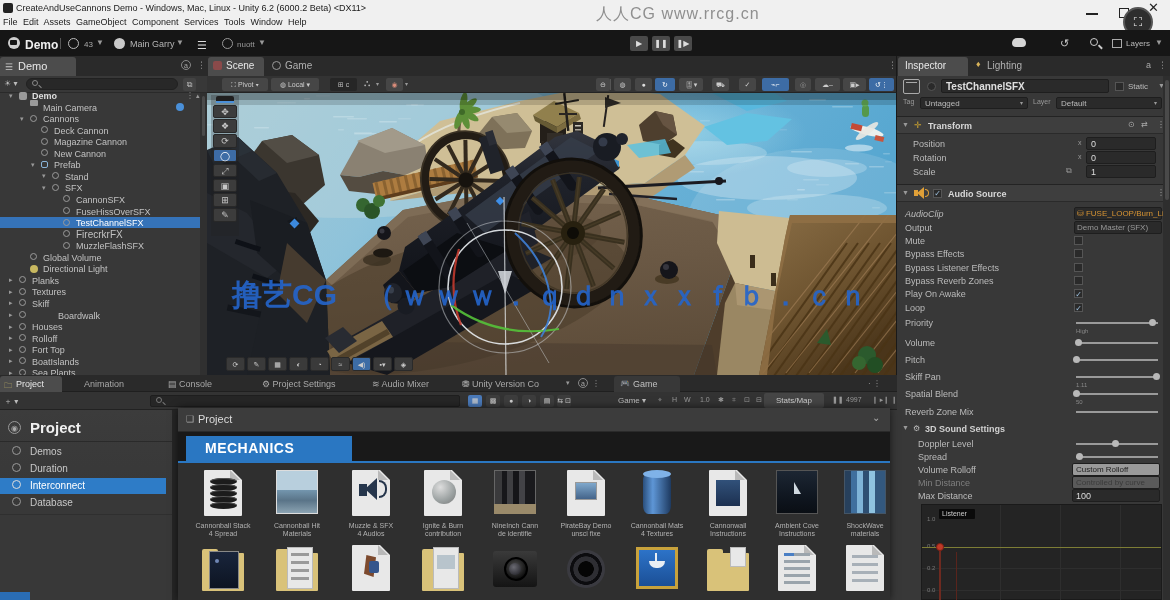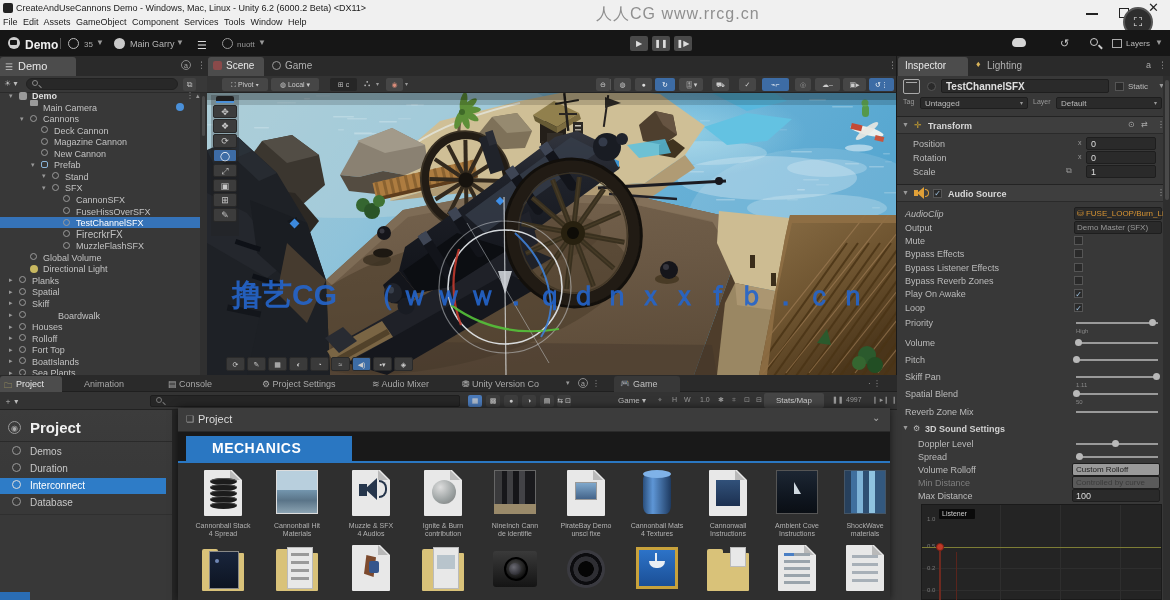--- a/index.html
+++ b/index.html
@@ -23,21 +23,21 @@
 <div class="abs" style="left:1130px;top:14px;width:16px;height:16px;color:#eee;font-size:12px;text-align:center;line-height:16px;">⛶</div>
 
 <div class="abs" style="left:3px;top:17px;font-size:9px;color:#1a1a1a;word-spacing:3px;">File Edit Assets GameObject Component Services Tools Window Help</div>
 
 <div class="abs" style="left:0;top:30px;width:1170px;height:26px;background:#161616;"></div>
 <div class="abs" style="left:8px;top:37px;width:12px;height:12px;border-radius:50%;background:#cfcfcf;"></div>
 <div class="abs" style="left:10px;top:40px;width:7px;height:5px;background:#161616;border-radius:1px;"></div>
 <div class="abs" style="left:25px;top:38px;font-size:12px;font-weight:bold;color:#eee;">Demo</div>
 <div class="abs" style="left:60px;top:38px;width:1px;height:11px;background:#555;"></div>
 <div class="abs" style="left:68px;top:38px;width:11px;height:11px;border:1.5px solid #bbb;border-radius:50%;"></div>
-<div class="abs" style="left:84px;top:40px;font-size:8px;color:#aaa;">35</div>
+<div class="abs" style="left:84px;top:40px;font-size:8px;color:#aaa;">43</div>
 <div class="abs" style="left:96px;top:38px;font-size:8px;color:#999;">▼</div>
 <div class="abs" style="left:114px;top:38px;width:11px;height:11px;border-radius:50%;background:#c9c9c9;"></div>
 <div class="abs" style="left:130px;top:39px;font-size:9px;color:#b5b5b5;">Main Garry</div>
 <div class="abs" style="left:176px;top:38px;font-size:8px;color:#999;">▼</div>
 <div class="abs" style="left:197px;top:39px;font-size:11px;color:#ddd;">☰</div>
 <div class="abs" style="left:222px;top:38px;width:11px;height:11px;border-radius:50%;border:1.5px solid #999;"></div>
 <div class="abs" style="left:237px;top:40px;font-size:8px;color:#999;">nuott</div>
 <div class="abs" style="left:258px;top:38px;font-size:8px;color:#999;">▼</div>
 
 <div class="abs" style="left:630px;top:36px;width:18px;height:15px;background:#4a4a4a;border-radius:2px;color:#ddd;font-size:8px;text-align:center;line-height:15px;">▶</div>
@@ -106,21 +106,21 @@
 <div class="abs" style="left:76px;top:241.2px;font-size:9px;line-height:10px;font-weight:normal;color:#c2c2c2;">MuzzleFlashSFX</div>
 <div class="abs" style="left:30px;top:253.2px;width:7px;height:7px;border:1.2px solid #9a9a9a;border-radius:50%;"></div>
 <div class="abs" style="left:43px;top:252.7px;font-size:9px;line-height:10px;font-weight:normal;color:#c2c2c2;">Global Volume</div>
 <div class="abs" style="left:30px;top:264.8px;width:8px;height:8px;background:#c8b860;border-radius:50%;"></div>
 <div class="abs" style="left:43px;top:264.2px;font-size:9px;line-height:10px;font-weight:normal;color:#c2c2c2;">Directional Light</div>
 <div class="abs" style="left:9px;top:276.3px;font-size:7px;color:#999;line-height:7px;">▸</div>
 <div class="abs" style="left:19px;top:276.3px;width:7px;height:7px;border:1.2px solid #9a9a9a;border-radius:50%;"></div>
 <div class="abs" style="left:32px;top:275.8px;font-size:9px;line-height:10px;font-weight:normal;color:#c2c2c2;">Planks</div>
 <div class="abs" style="left:9px;top:287.9px;font-size:7px;color:#999;line-height:7px;">▸</div>
 <div class="abs" style="left:19px;top:287.9px;width:7px;height:7px;border:1.2px solid #9a9a9a;border-radius:50%;"></div>
-<div class="abs" style="left:32px;top:287.4px;font-size:9px;line-height:10px;font-weight:normal;color:#c2c2c2;">Spatial</div>
+<div class="abs" style="left:32px;top:287.4px;font-size:9px;line-height:10px;font-weight:normal;color:#c2c2c2;">Textures</div>
 <div class="abs" style="left:9px;top:299.4px;font-size:7px;color:#999;line-height:7px;">▸</div>
 <div class="abs" style="left:19px;top:299.4px;width:7px;height:7px;border:1.2px solid #9a9a9a;border-radius:50%;"></div>
 <div class="abs" style="left:32px;top:298.9px;font-size:9px;line-height:10px;font-weight:normal;color:#c2c2c2;">Skiff</div>
 <div class="abs" style="left:9px;top:311.0px;font-size:7px;color:#999;line-height:7px;">▸</div>
 <div class="abs" style="left:19px;top:311.0px;width:7px;height:7px;border:1.2px solid #9a9a9a;border-radius:50%;"></div>
 <div class="abs" style="left:32px;top:310.5px;font-size:9px;line-height:10px;font-weight:normal;color:#c2c2c2;padding-left:26px;">Boardwalk</div>
 <div class="abs" style="left:9px;top:322.5px;font-size:7px;color:#999;line-height:7px;">▸</div>
 <div class="abs" style="left:19px;top:322.5px;width:7px;height:7px;border:1.2px solid #9a9a9a;border-radius:50%;"></div>
 <div class="abs" style="left:32px;top:322.0px;font-size:9px;line-height:10px;font-weight:normal;color:#c2c2c2;">Houses</div>
 <div class="abs" style="left:9px;top:334.1px;font-size:7px;color:#999;line-height:7px;">▸</div>
@@ -762,21 +762,21 @@
 <div class="abs" style="left:30px;top:497px;font-size:10px;color:#c8c8c8;">Database</div>
 <div class="abs" style="left:0;top:514px;width:172px;height:1px;background:#2f2f2f;"></div>
 <div class="abs" style="left:172px;top:410px;width:12px;height:190px;background:#262626;"></div>
 <div class="abs" style="left:178px;top:408px;width:712px;height:192px;background:#2f2f2f;box-shadow:0 0 8px rgba(0,0,0,0.6);"></div>
 <div class="abs" style="left:178px;top:408px;width:712px;height:24px;background:#3c3c3c;border-bottom:1px solid #2a2a2a;"></div>
 <div class="abs" style="left:186px;top:414px;font-size:9px;color:#aaa;">❑</div>
 <div class="abs" style="left:198px;top:413px;font-size:11px;color:#dcdcdc;">Project</div>
 <div class="abs" style="left:872px;top:412px;font-size:10px;color:#aaa;">⌄</div>
 <div class="abs" style="left:178px;top:432px;width:712px;height:31px;background:#191919;"></div>
 <div class="abs" style="left:186px;top:436px;width:166px;height:25px;background:#2a77c2;"></div>
-<div class="abs" style="left:212px;top:440px;font-size:14px;font-weight:bold;color:#fff;letter-spacing:0.5px;">MECHANICS</div>
+<div class="abs" style="left:205px;top:440px;font-size:14px;font-weight:bold;color:#fff;letter-spacing:0.5px;">MECHANICS</div>
 <div class="abs" style="left:178px;top:461px;width:712px;height:2px;background:#2a77c2;"></div>
 </div>
 <div id="thumbs">
 <div class="abs" style="left:204px;top:470px;width:38px;height:46px;background:#e8e8e8;border-radius:1px;"></div>
 <div class="abs" style="left:232px;top:470px;width:0;height:0;border-top:10px solid #2f2f2f;border-left:10px solid transparent;"></div>
 <div class="abs" style="left:230px;top:470px;width:0;height:0;border-bottom:10px solid #b9b9b9;border-right:10px solid transparent;"></div>
 <div class="abs" style="left:210px;top:478px;width:27px;height:7px;background:#1c1c1c;border-radius:50%;box-shadow:inset 0 1px 0 #555;"></div>
 <div class="abs" style="left:210px;top:484px;width:27px;height:7px;background:#1c1c1c;border-radius:50%;box-shadow:inset 0 1px 0 #555;"></div>
 <div class="abs" style="left:210px;top:490px;width:27px;height:7px;background:#1c1c1c;border-radius:50%;box-shadow:inset 0 1px 0 #555;"></div>
 <div class="abs" style="left:210px;top:496px;width:27px;height:7px;background:#1c1c1c;border-radius:50%;box-shadow:inset 0 1px 0 #555;"></div>

